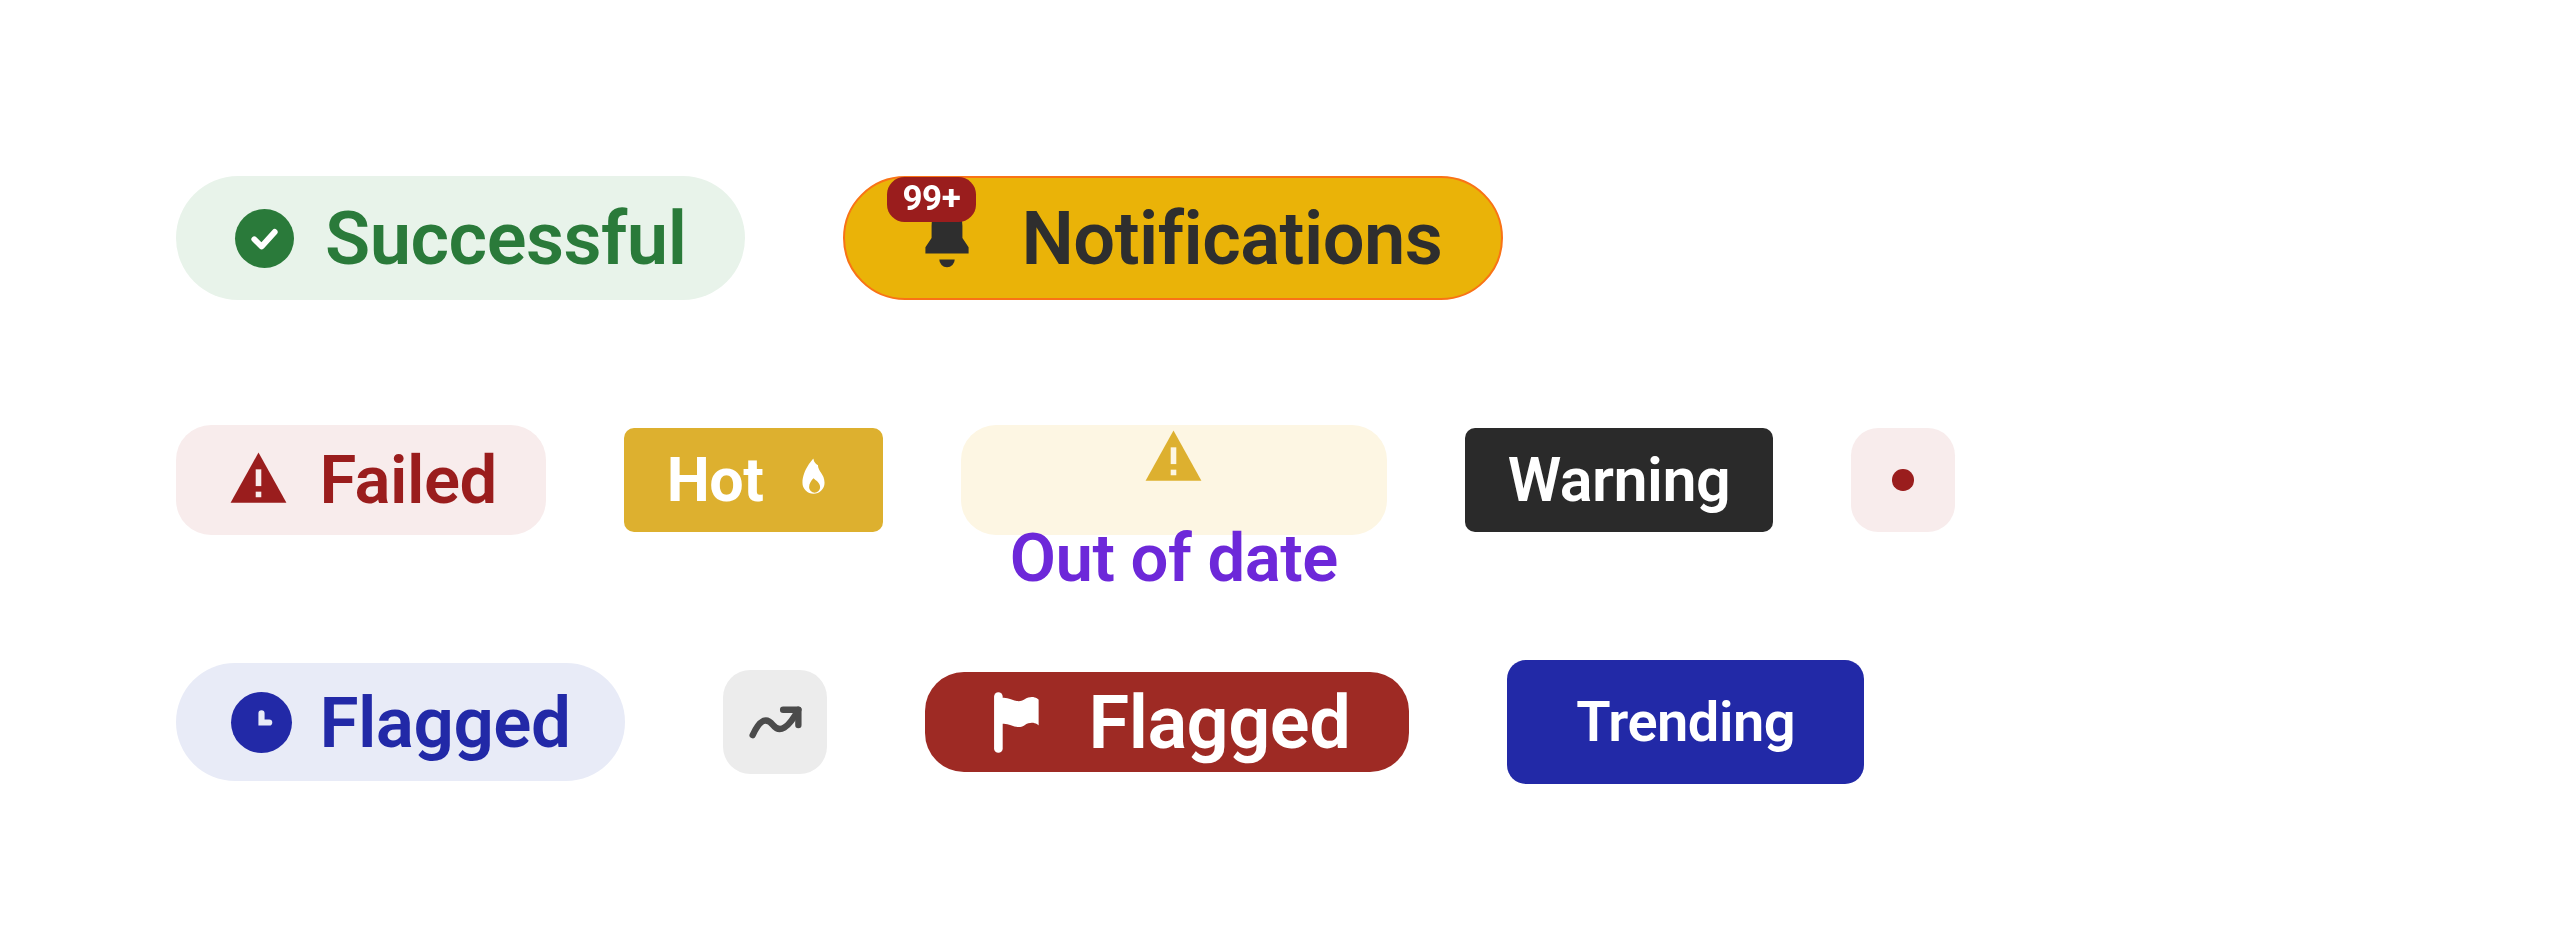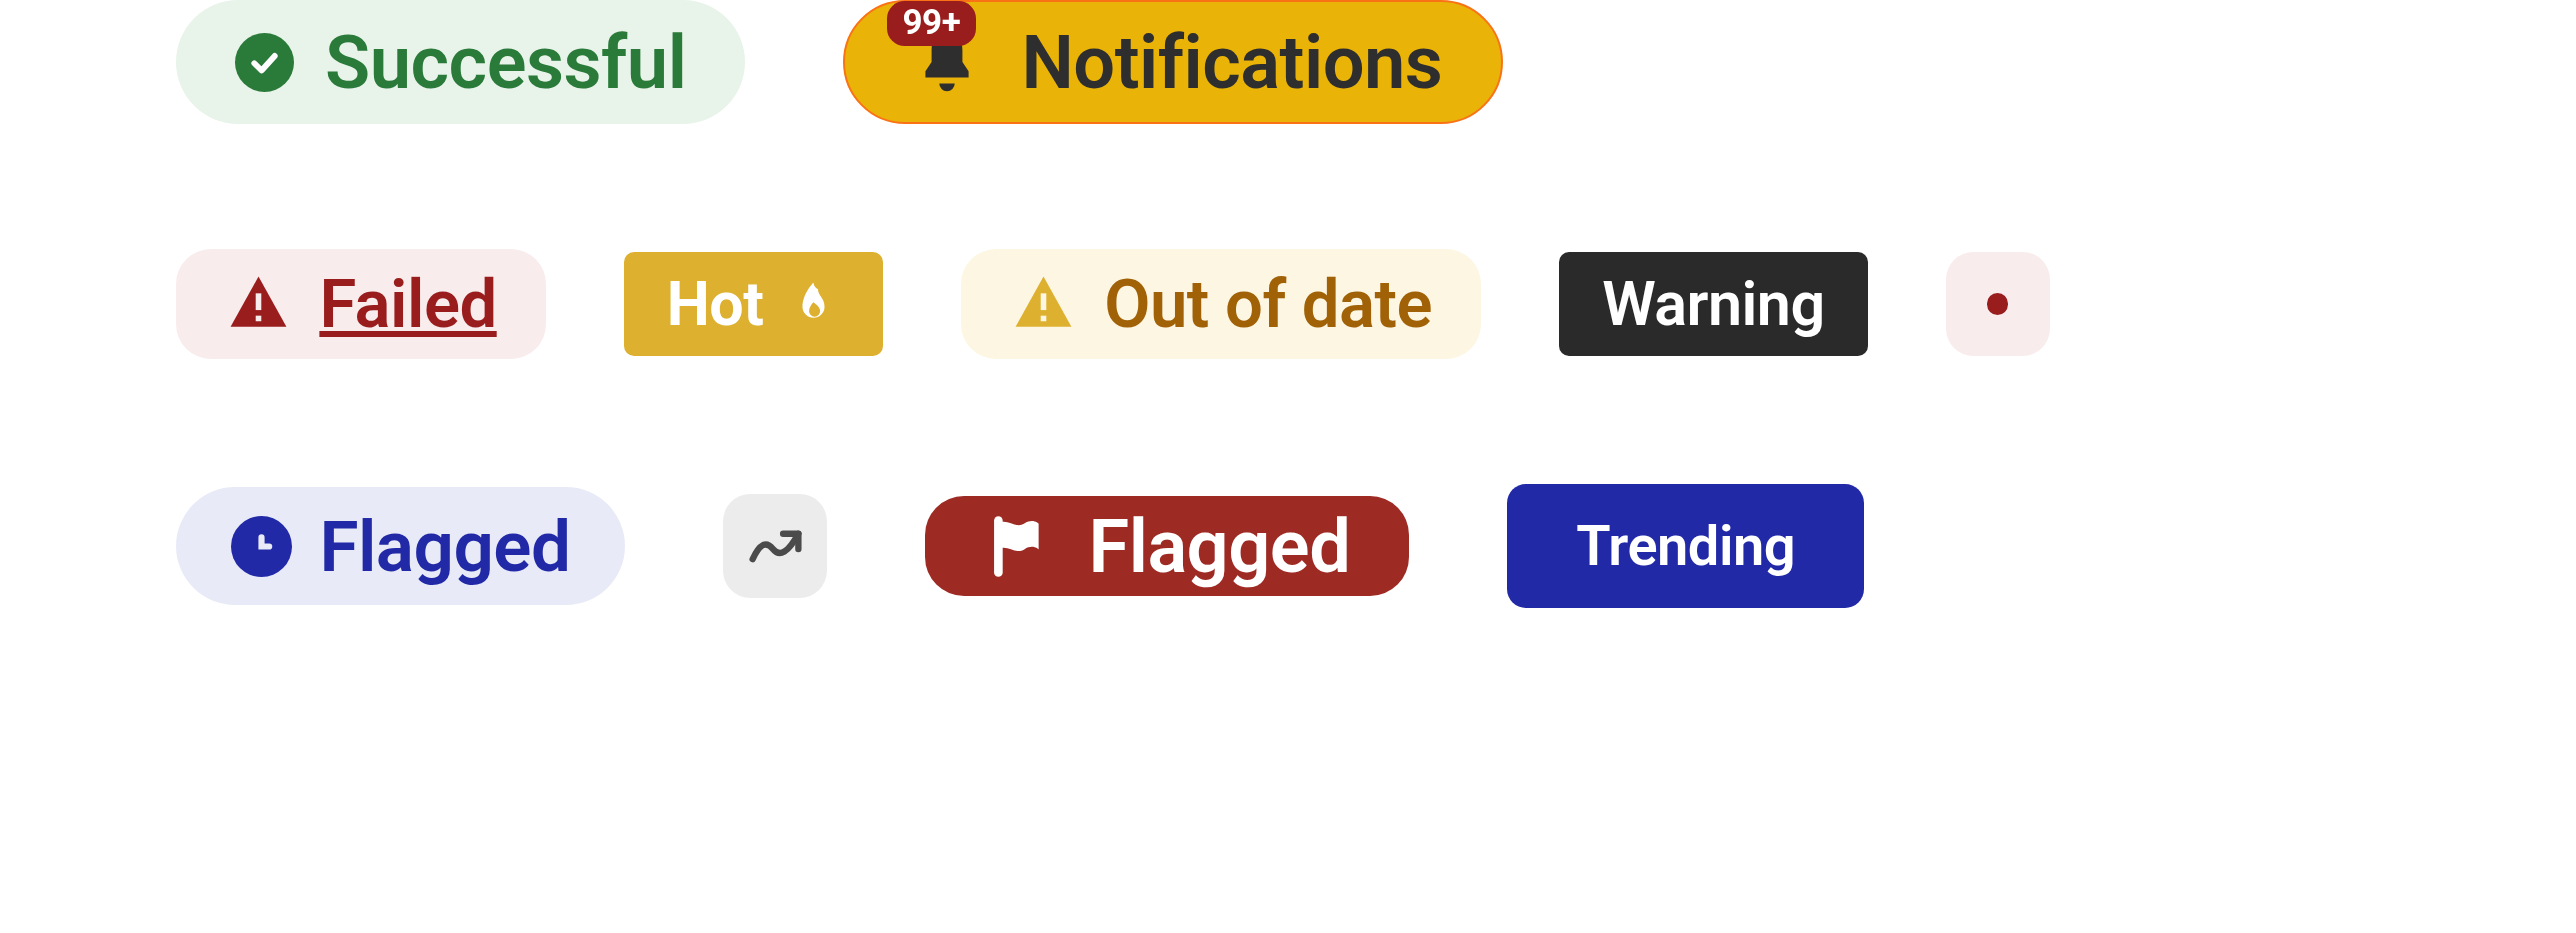--- a/index.html
+++ b/index.html
@@ -7,20 +7,21 @@
     margin: 0;
     padding: 0;
     background: #ffffff;
     font-family: -apple-system, BlinkMacSystemFont, "Segoe UI", Roboto, Helvetica, Arial, sans-serif;
     -webkit-font-smoothing: antialiased;
   }
   .canvas {
     width: 2576px;
     height: 933px;
     position: relative;
+    padding-top: 176px;
     padding-left: 176px;
   }
   .row {
     display: flex;
     align-items: center;
     gap: 98px;
     margin-bottom: 125px;
   }
   .row2 { gap: 78px; }
   .row3 { gap: 98px; }
@@ -101,34 +102,34 @@
     font-weight: 700;
     padding: 3.9px 15.7px 5.9px;
     border-radius: 17.6px;
     line-height: 1;
   }
 
   
   .failed {
     background: #f8ecec;
     color: #9a1d1d;
-    text-decoration: underline;
   }
 
   
   .hot {
     background: #ddb02f;
     color: #ffffff;
     font-weight: 700;
   }
 
   
   .out-of-date {
     background: #fdf6e3;
-    color: #a16207;
+    color: #6d28d9;
+    flex-direction: column;
   }
 
   
   .warning {
     background: #2a2a2a;
     color: #ffffff;
     font-weight: 600;
   }
 
   

